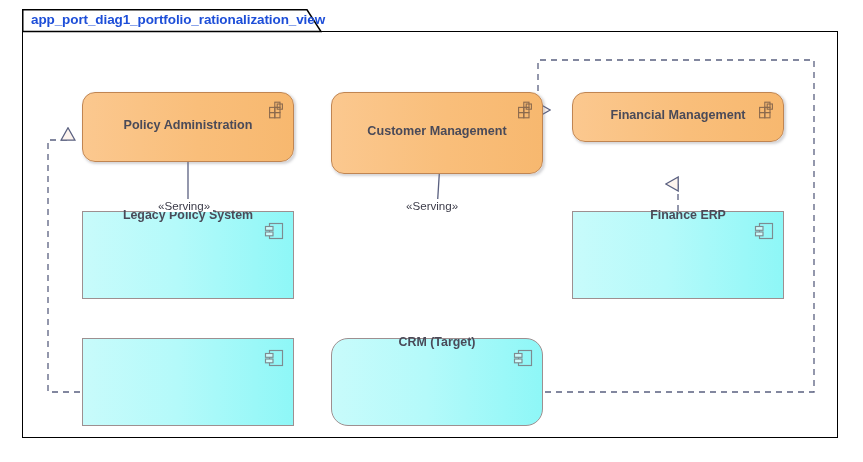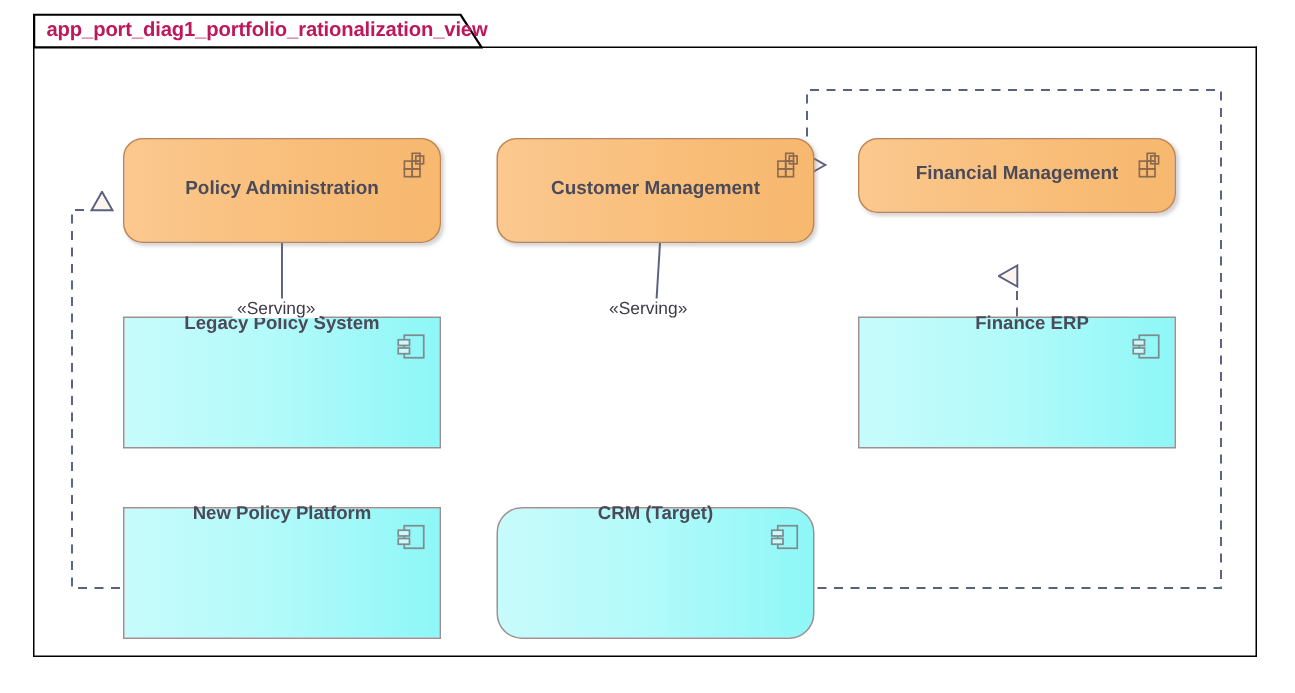--- a/index.html
+++ b/index.html
@@ -45,21 +45,21 @@
     top: 0;
     width: 300px;
     height: 24px;
   }
   .frame-tab-label {
     position: absolute;
     left: 31px;
     top: 12px;
     font-size: 13.5px;
     font-weight: bold;
-    color: #be185d;
+    color: #1d4ed8;
     white-space: nowrap;
     letter-spacing: -0.1px;
     z-index: 5;
   }
   
   .frame-top-right {
     position: absolute;
     left: 318px;
     top: 31px;
     width: 520px;
@@ -191,21 +191,21 @@
         <rect x="11.2" y="4.0" width="5.2" height="5.2"></rect>
         <rect x="3.6" y="7.4" width="5.2" height="5.2"></rect>
         <rect x="8.8" y="7.4" width="5.2" height="5.2"></rect>
         <rect x="3.6" y="12.6" width="5.2" height="5.2"></rect>
         <rect x="8.8" y="12.6" width="5.2" height="5.2"></rect>
       </g>
     </svg>
     <div class="node-label">Policy Administration</div>
   </div>
 
-  <div class="node-orange" style="left:331px; top:92px; width:212px; height:70px;">
+  <div class="node-orange" style="left:331px; top:92px; width:212px; height:82px;">
     <svg class="corner-icon" viewBox="0 0 20 20">
       <g fill="none" stroke="#8C6A4E" stroke-width="1.1">
         <rect x="8.8" y="2.2" width="5.2" height="5.2"></rect>
         <rect x="11.2" y="4.0" width="5.2" height="5.2"></rect>
         <rect x="3.6" y="7.4" width="5.2" height="5.2"></rect>
         <rect x="8.8" y="7.4" width="5.2" height="5.2"></rect>
         <rect x="3.6" y="12.6" width="5.2" height="5.2"></rect>
         <rect x="8.8" y="12.6" width="5.2" height="5.2"></rect>
       </g>
     </svg>
@@ -250,21 +250,20 @@
   </div>
 
   <div class="node-cyan" style="left:82px; top:338px; width:212px; height:88px;">
     <svg class="corner-icon cyan-icon" viewBox="0 0 22 22">
       <g fill="none" stroke="#7E8B90" stroke-width="1.15">
         <rect x="6.5" y="2.5" width="13" height="15"></rect>
         <rect x="2.5" y="5.5" width="7.5" height="3.8" fill="#CDFBFB"></rect>
         <rect x="2.5" y="11.0" width="7.5" height="3.8" fill="#CDFBFB"></rect>
       </g>
     </svg>
-    <div class="node-label">New Policy Platform</div>
   </div>
 
   <div class="node-cyan" style="left:331px; top:338px; width:212px; height:88px;border-radius:17px;">
     <svg class="corner-icon cyan-icon" viewBox="0 0 22 22">
       <g fill="none" stroke="#7E8B90" stroke-width="1.15">
         <rect x="6.5" y="2.5" width="13" height="15"></rect>
         <rect x="2.5" y="5.5" width="7.5" height="3.8" fill="#CDFBFB"></rect>
         <rect x="2.5" y="11.0" width="7.5" height="3.8" fill="#CDFBFB"></rect>
       </g>
     </svg>

